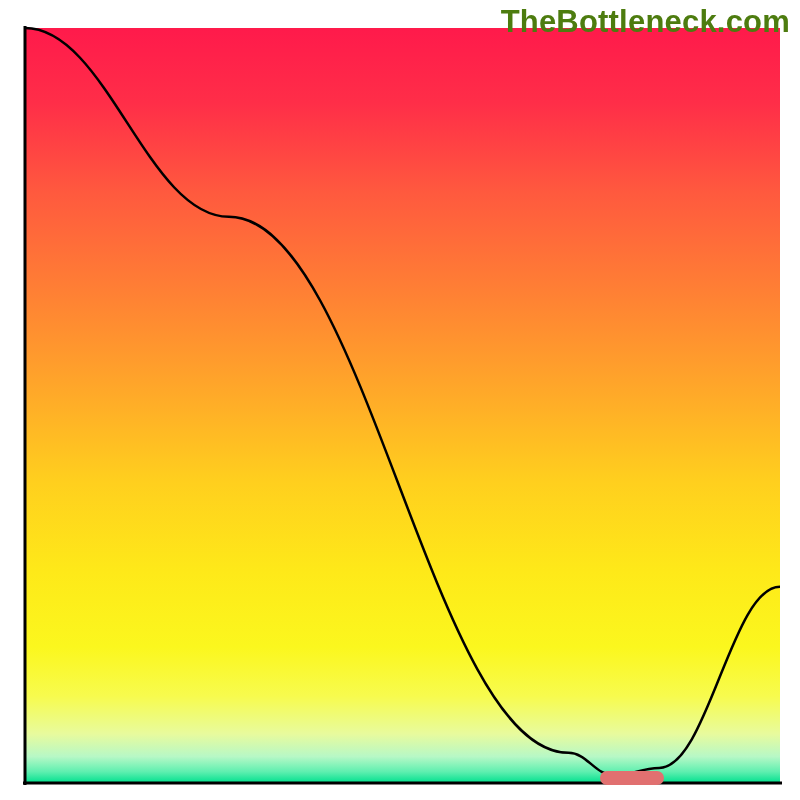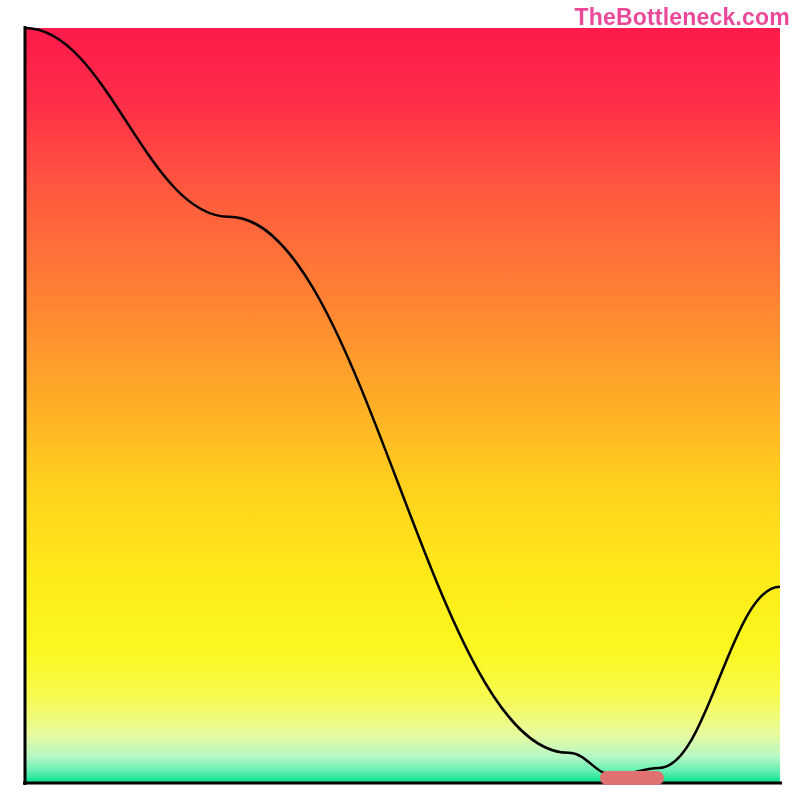--- a/index.html
+++ b/index.html
@@ -12,23 +12,23 @@
   }
   .chart-wrap {
     position: relative;
     width: 800px;
     height: 800px;
   }
   .watermark {
     position: absolute;
     top: 4px;
     right: 10px;
-    font-size: 23px;
+    font-size: 31px;
     font-weight: bold;
-    color: #ec4899;
+    color: #4d7c0f;
     letter-spacing: 0.2px;
     z-index: 4;
     text-align: right;
   }
   svg.plot {
     position: absolute;
     top: 0;
     left: 0;
     width: 800px;
     height: 800px;

